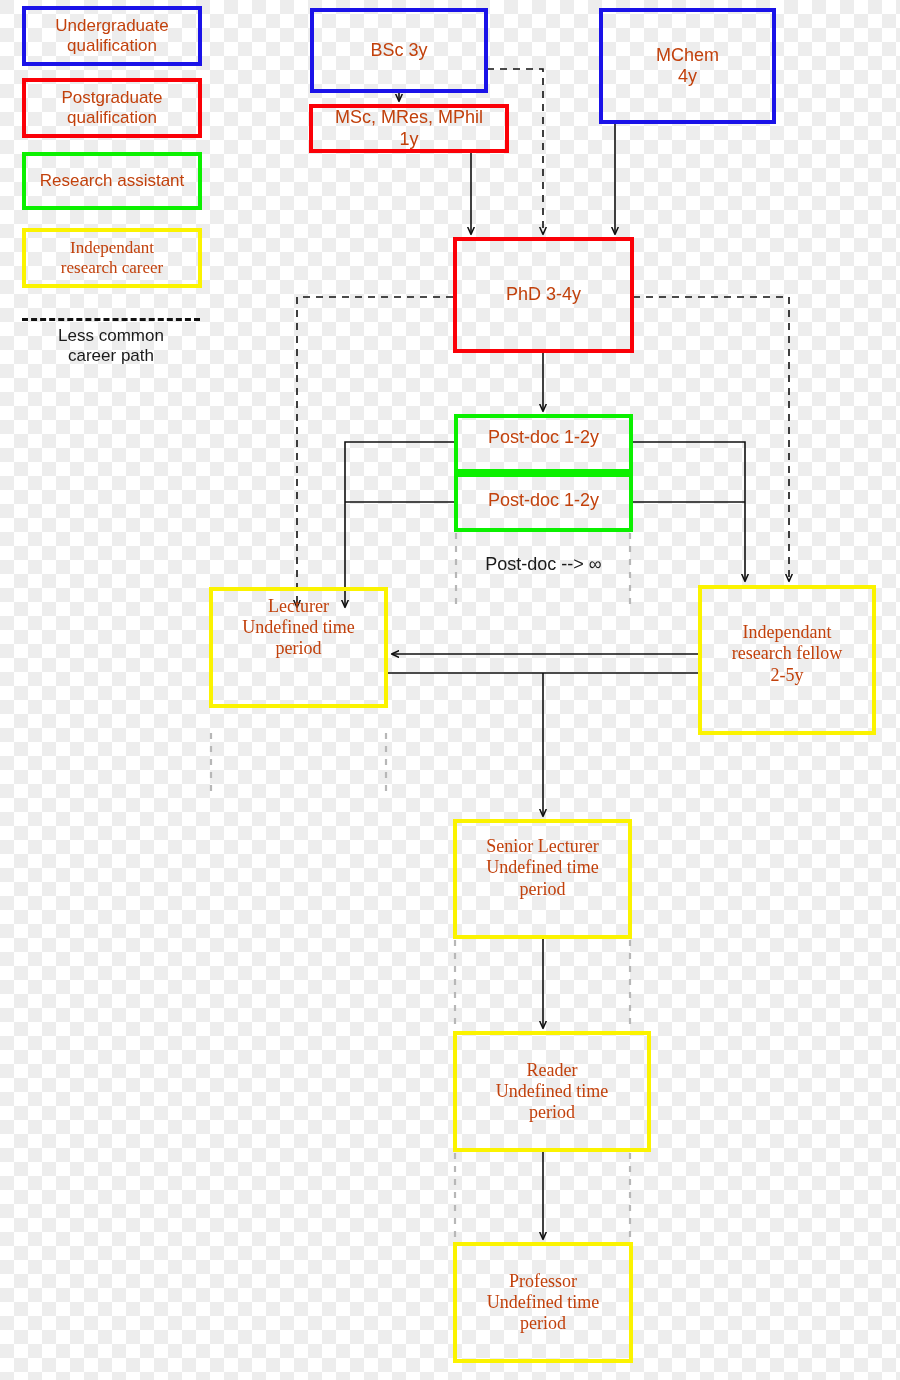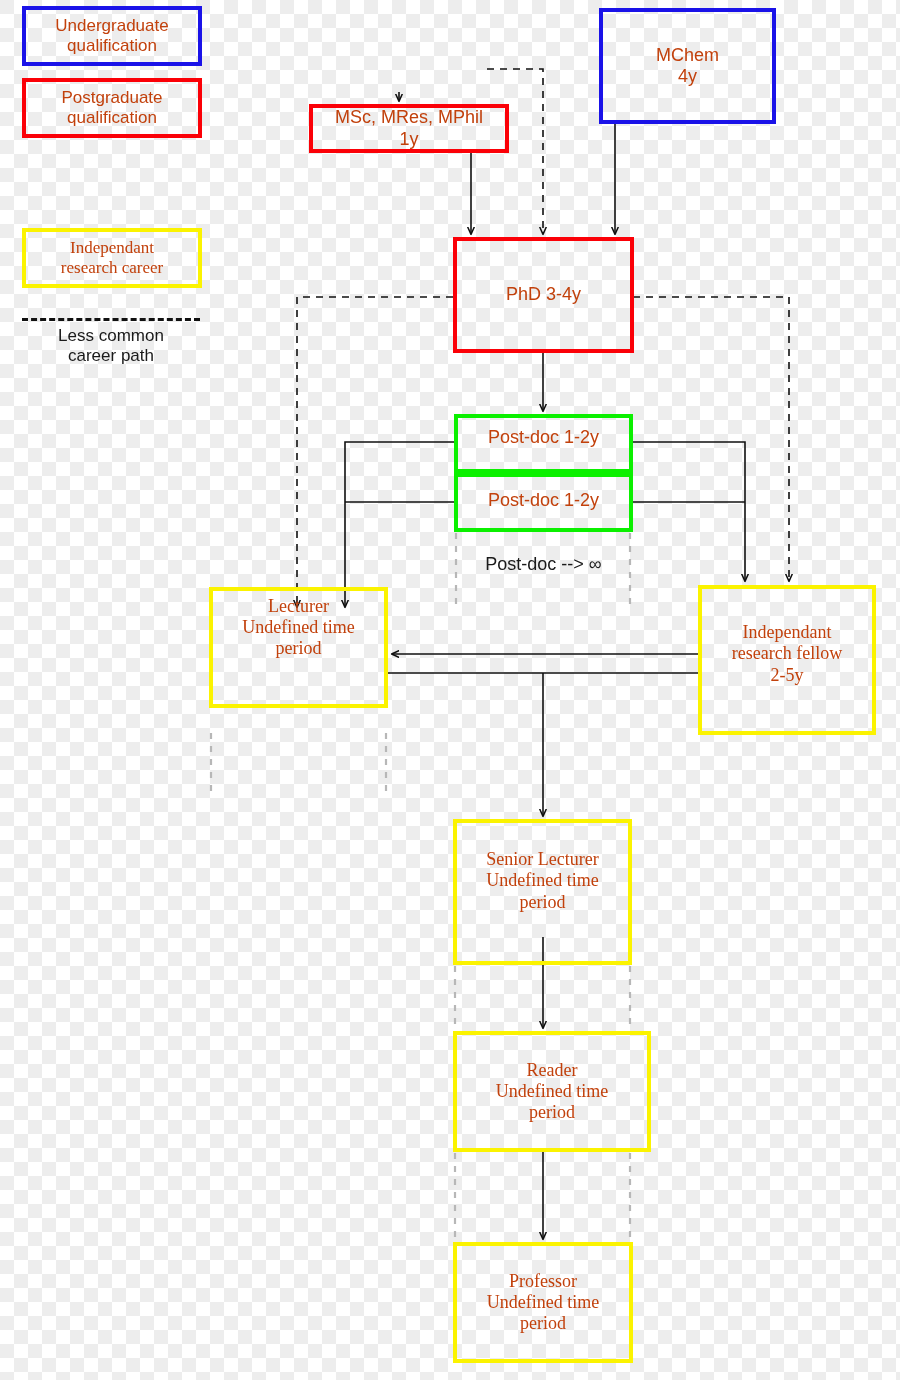--- a/index.html
+++ b/index.html
@@ -125,30 +125,36 @@
   <div class="node blue labelmid" style="left:22px; top:6px; width:180px; height:60px; font-size:17px;">
     <span>Undergraduate
 qualification</span>
   </div>
 
   <div class="node red labelmid" style="left:22px; top:78px; width:180px; height:60px; font-size:17px;">
     <span>Postgraduate
 qualification</span>
   </div>
 
+  <div class="node green labelmid" style="left:22px; top:152px; width:180px; height:58px; font-size:17px;">
+    <span>Research assistant</span>
+  </div>
 
   <div class="node yellow labelmid" style="left:22px; top:228px; width:180px; height:60px; font-size:17px;">
     <span>Independant
 research career</span>
   </div>
 
   <div class="legend-dash" style="left:22px; top:318px; width:178px;"></div>
   <div class="plaintext" style="left:22px; top:326px; width:178px; font-size:17px;">Less common
 career path</div>
 
+  <div class="node blue labelmid" style="left:310px; top:8px; width:178px; height:85px; font-size:18px;">
+    <span>BSc 3y</span>
+  </div>
 
   <div class="node blue labelmid" style="left:599px; top:8px; width:177px; height:116px; font-size:18px;">
     <span>MChem
 4y</span>
   </div>
 
   <div class="node red labelmid" style="left:309px; top:104px; width:200px; height:49px; font-size:18px;">
     <span>MSc, MRes, MPhil
 1y</span>
   </div>
@@ -172,21 +178,21 @@
 Undefined time
 period</span>
   </div>
 
   <div class="node yellow labelmid" style="left:698px; top:585px; width:178px; height:150px; font-size:18px; padding-bottom:12px;">
     <span>Independant
 research fellow
 2-5y</span>
   </div>
 
-  <div class="node yellow labelmid" style="left:453px; top:819px; width:179px; height:146px; font-size:18px; padding-bottom:22px;">
+  <div class="node yellow labelmid" style="left:453px; top:819px; width:179px; height:120px; font-size:18px; padding-bottom:22px;">
     <span>Senior Lecturer
 Undefined time
 period</span>
   </div>
 
   <div class="node yellow labelmid" style="left:453px; top:1031px; width:198px; height:121px; font-size:18px;">
     <span>Reader
 Undefined time
 period</span>
   </div>

